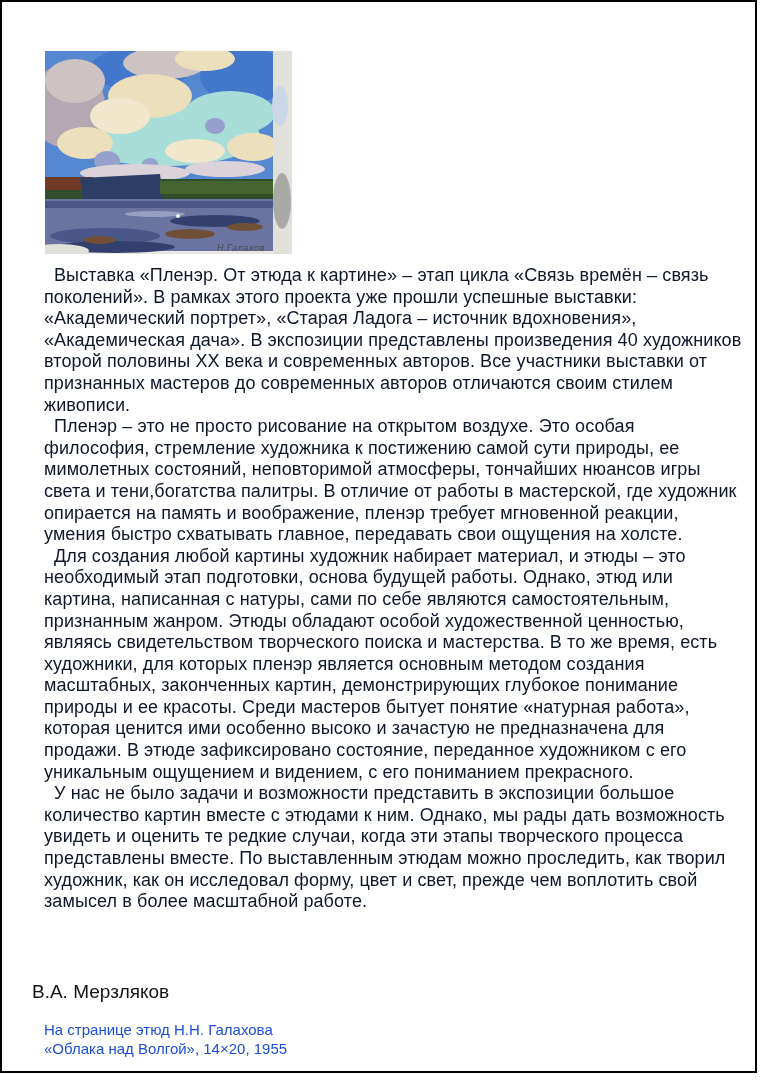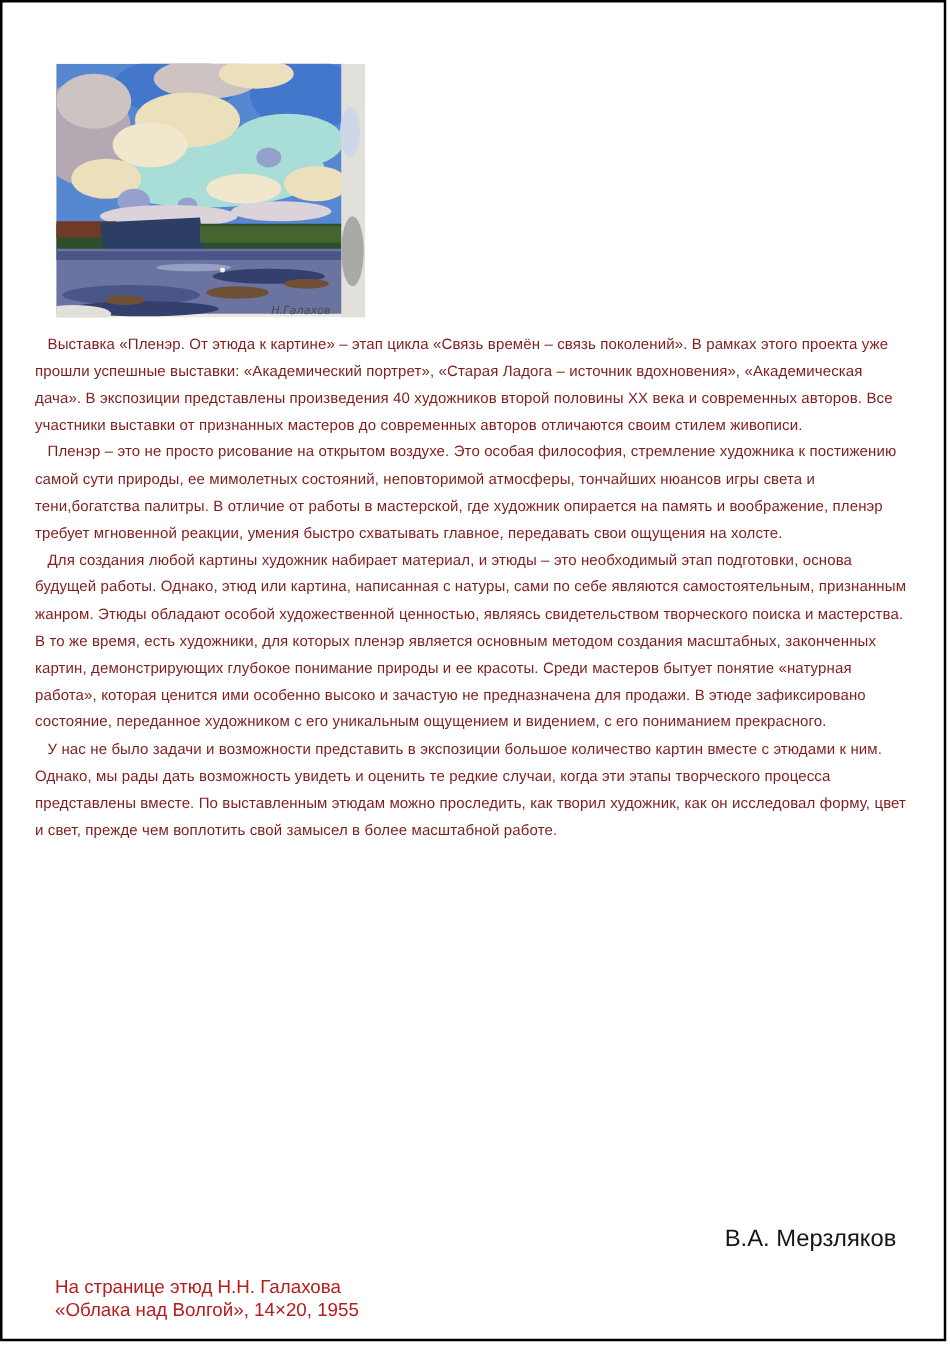--- a/index.html
+++ b/index.html
@@ -23,48 +23,47 @@
   }
   .painting {
     position: absolute;
     left: 43px;
     top: 49px;
     width: 247px;
     height: 203px;
   }
   .article {
     position: absolute;
-    left: 26px;
+    left: 42px;
     top: 263px;
     width: 701px;
-    color: #7f1d1d;
-    font-size: 12px;
+    color: #0f172a;
+    font-size: 18px;
     line-height: 21.6px;
     letter-spacing: 0.1px;
   }
   .article p {
     margin: 0;
     text-indent: 10px;
   }
   .author-signature {
     position: absolute;
     left: 30px;
     top: 979px;
     width: 685px;
-    text-align: right;
     font-size: 19px;
     color: #151515;
   }
   .bottom-caption {
     position: absolute;
     left: 42px;
     top: 1018px;
     font-size: 15px;
     line-height: 19px;
-    color: #b91c1c;
+    color: #1d4ed8;
   }
   .painting-sig-text {
     font: italic 9px "DejaVu Sans", sans-serif;
   }
 </style>
 </head>
 <body>
 
 <div class="page-frame">
 

